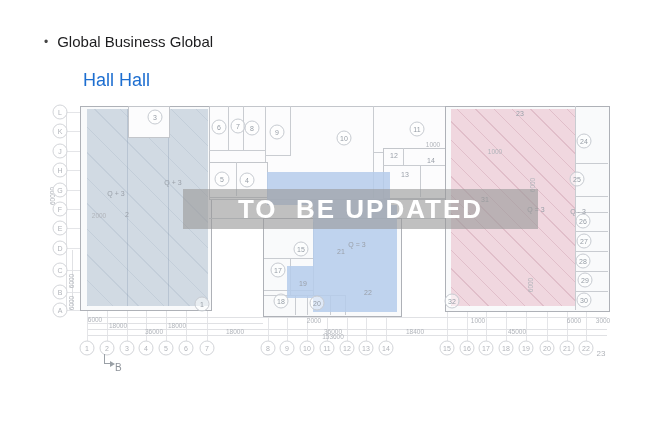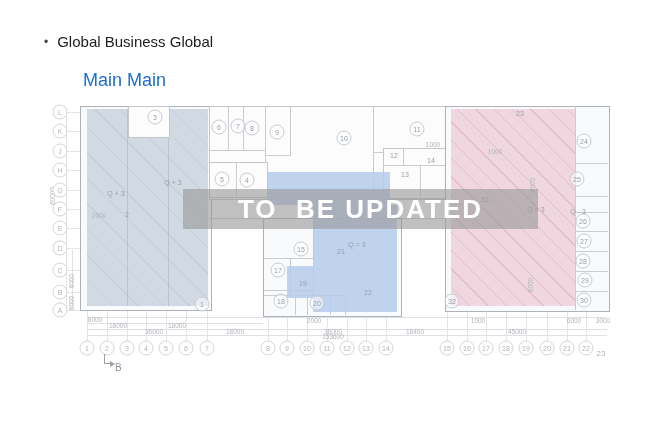--- a/index.html
+++ b/index.html
@@ -40,21 +40,21 @@
 </style>
 </head>
 <body>
 
 <div id="slide">
 
   <div class="title-row">
     <span class="bullet">•</span>
     <span>Global Business Global</span>
   </div>
-  <div class="subtitle" style="color: rgb(29, 110, 208);">Main Main</div>
+  <div class="subtitle" style="color: rgb(29, 110, 208);">Hall Hall</div>
 
   <div id="plan">
 
     <div id="gridlines">
         <div class="tick" style="left: 87px; top: 311px; width: 1px; height: 30px;"></div>
         <div class="tick" style="left: 107px; top: 311px; width: 1px; height: 30px;"></div>
         <div class="tick" style="left: 127px; top: 311px; width: 1px; height: 30px;"></div>
         <div class="tick" style="left: 146px; top: 311px; width: 1px; height: 30px;"></div>
         <div class="tick" style="left: 166px; top: 311px; width: 1px; height: 30px;"></div>
         <div class="tick" style="left: 186px; top: 311px; width: 1px; height: 30px;"></div>

